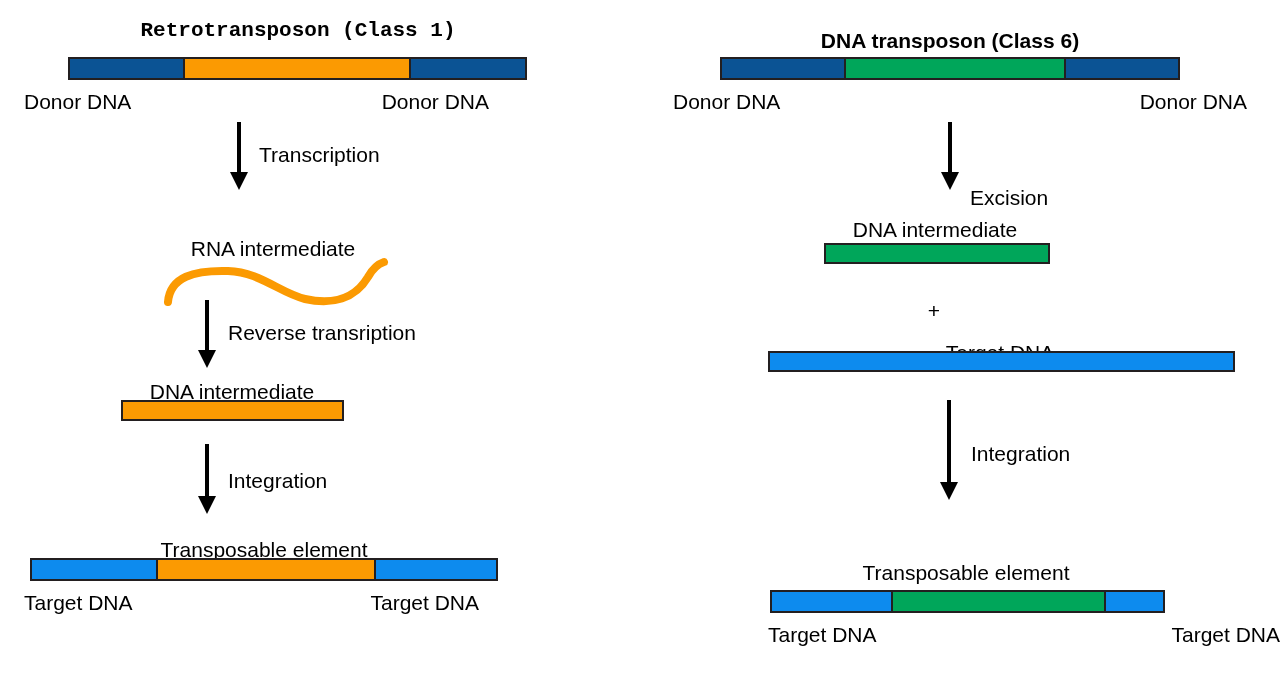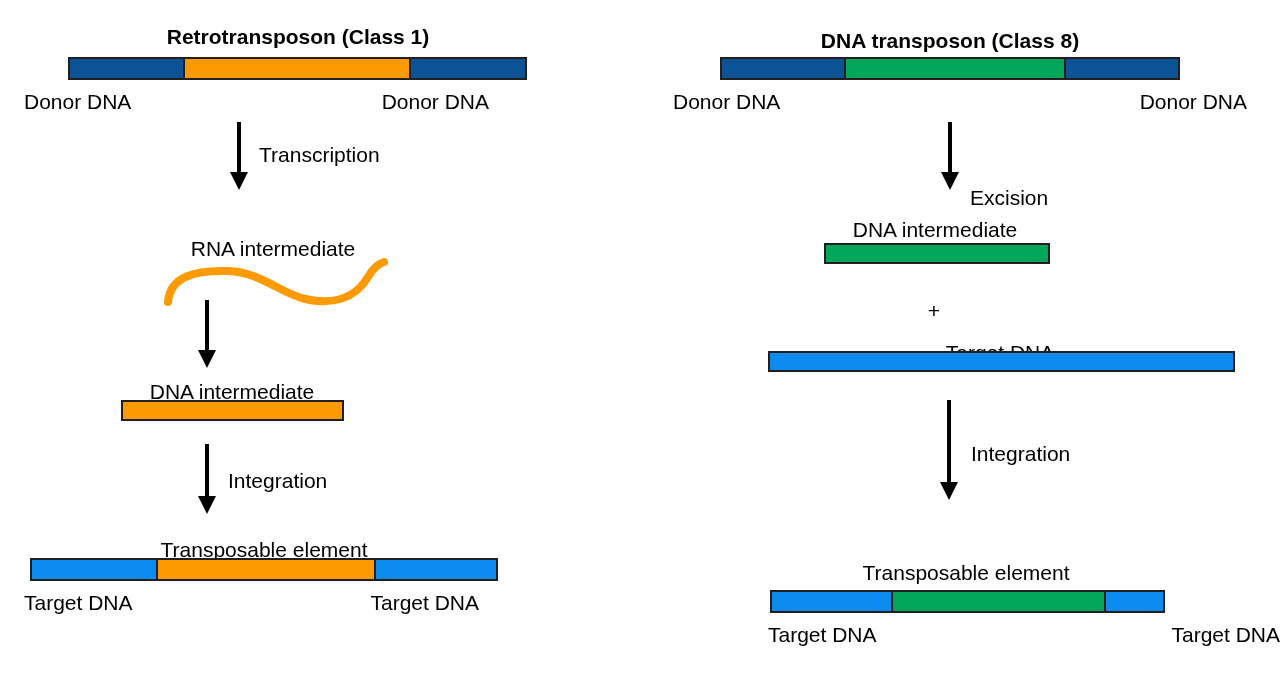--- a/index.html
+++ b/index.html
@@ -71,21 +71,21 @@
 
   .squiggle { position: absolute; }
 </style>
 </head>
 <body>
 
 <div id="canvas">
 
   <div class="panel" id="panel-left">
 
-    <div class="txt title ctr" style="left:298px; top:26px;">Retrotransposon (Class 1)</div>
+    <div class="txt title ctr" style="left:298px; top:20px;font-family:Liberation Mono, monospace;">Retrotransposon (Class 1)</div>
 
     <div class="bar" style="left:68px; top:57px; width:459px; height:23px;">
       <div class="seg" style="width:114px; background:#0b5394;"></div>
       <div class="seg" style="width:228px; background:#fb9a02;"></div>
       <div class="seg" style="width:117px; background:#0b5394;"></div>
     </div>
 
     <div class="txt lbl" style="left:24px; top:91px;">Donor DNA</div>
     <div class="txt lbl" style="left:489px; top:91px; transform:translateX(-100%);">Donor DNA</div>
 
@@ -98,20 +98,21 @@
     <div class="txt lbl ctr" style="left:273px; top:238px;">RNA intermediate</div>
 
     <svg class="squiggle" style="left:160px; top:255px;" width="250" height="55" viewBox="0 0 250 55">
       <path d="M 8 47 C 10 22, 34 15, 68 16 C 100 17, 120 38, 145 44 C 172 50, 195 44, 208 22 C 213 13, 218 9, 224 7" fill="none" stroke="#fb9a02" stroke-width="8" stroke-linecap="round" stroke-linejoin="round"></path>
     </svg>
 
     <div class="arrow" style="left:196px; top:300px; width:22px; height:68px;">
       <div class="shaft" style="height:50px;"></div>
       <div class="head"></div>
     </div>
+    <div class="txt lbl" style="left:228px; top:322px;">Reverse transription</div>
 
     <div class="txt lbl ctr" style="left:232px; top:381px;">DNA intermediate</div>
 
     <div class="bar" style="left:121px; top:400px; width:223px; height:21px;">
       <div class="seg" style="width:100%; background:#fb9a02;"></div>
     </div>
 
     <div class="arrow" style="left:196px; top:444px; width:22px; height:70px;">
       <div class="shaft" style="height:52px;"></div>
       <div class="head"></div>
@@ -125,21 +126,21 @@
       <div class="seg" style="width:220px; background:#fb9a02;"></div>
       <div class="seg" style="width:123px; background:#0d8bee;"></div>
     </div>
 
     <div class="txt lbl" style="left:24px; top:592px;">Target DNA</div>
     <div class="txt lbl" style="left:479px; top:592px; transform:translateX(-100%);">Target DNA</div>
   </div>
 
   <div class="panel" id="panel-right">
 
-    <div class="txt title ctr" style="left:310px; top:30px;">DNA transposon (Class 8)</div>
+    <div class="txt title ctr" style="left:310px; top:30px;">DNA transposon (Class 6)</div>
 
     <div class="bar" style="left:80px; top:57px; width:460px; height:23px;">
       <div class="seg" style="width:123px; background:#0b5394;"></div>
       <div class="seg" style="width:222px; background:#00a65a;"></div>
       <div class="seg" style="width:115px; background:#0b5394;"></div>
     </div>
 
     <div class="txt lbl" style="left:33px; top:91px;">Donor DNA</div>
     <div class="txt lbl" style="left:607px; top:91px; transform:translateX(-100%);">Donor DNA</div>
 

